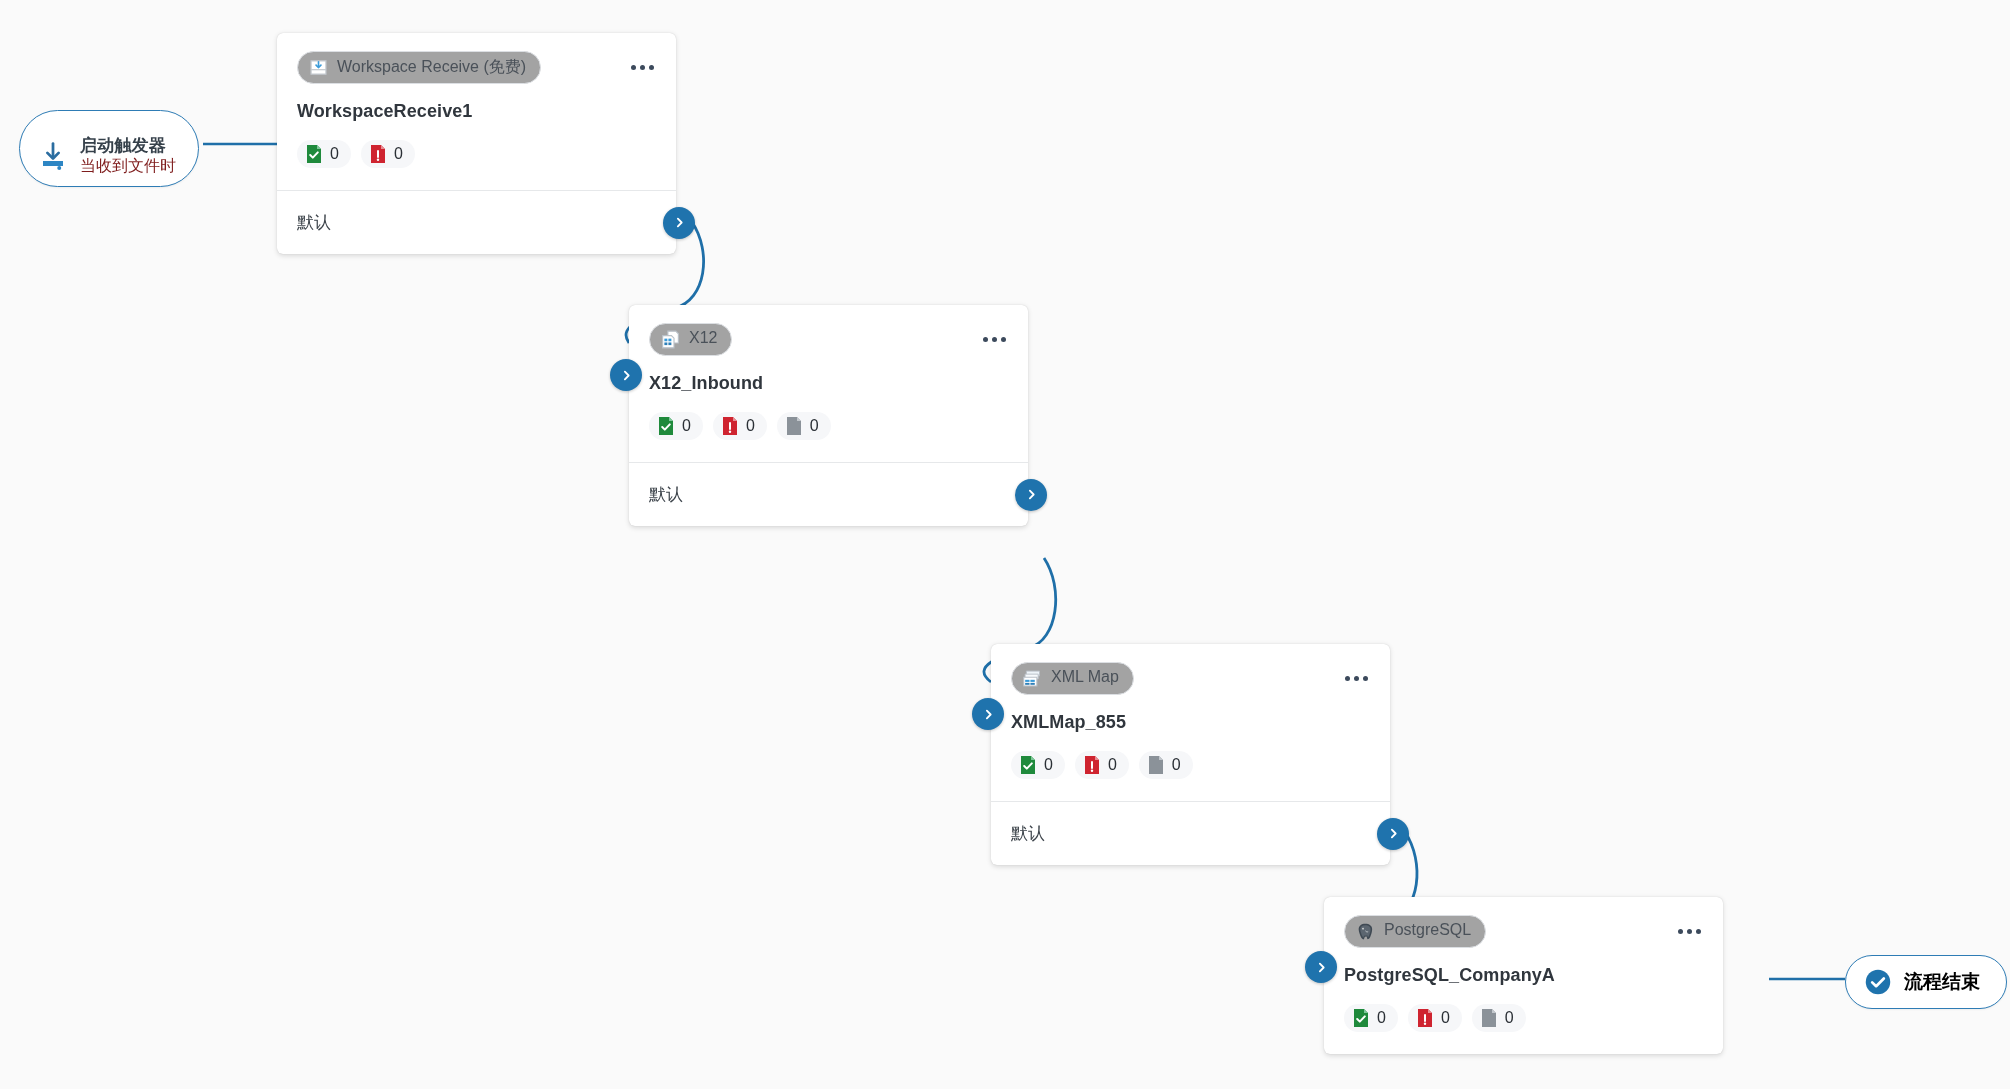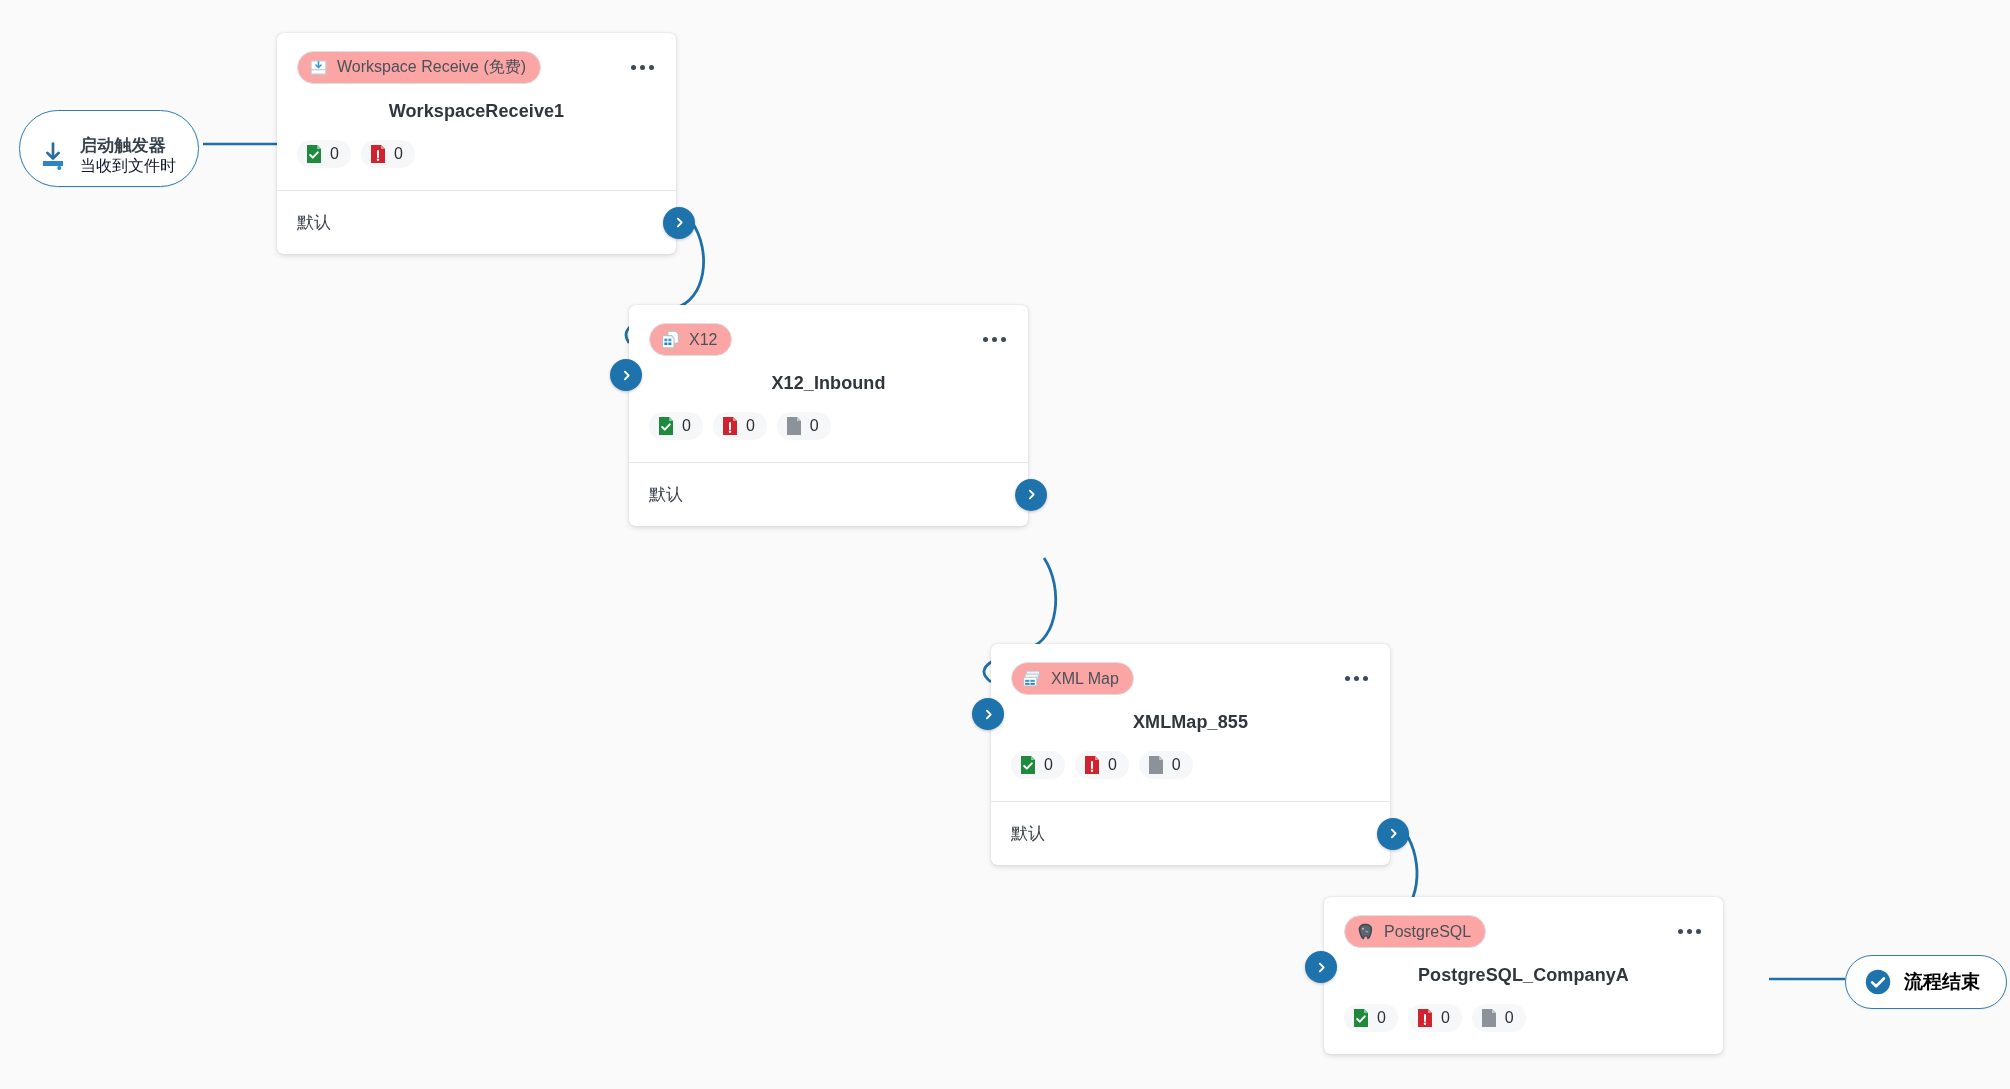--- a/index.html
+++ b/index.html
@@ -43,21 +43,21 @@
   }
   .pill-texts { display: flex; flex-direction: column; line-height: 1.25; }
   .pill-title {
     font-size: 17px;
     font-weight: 700;
     color: #35404a;
     letter-spacing: .2px;
   }
   .pill-sub {
     font-size: 16px;
-    color: #0f172a;
+    color: #7f1d1d;
   }
   .pill-single {
     font-size: 19px;
     font-weight: 600;
     color: #000000;
   }
 
   #trigger-pill { left: 19px; top: 110px; }
   #end-pill     { left: 1845px; top: 955px; padding: 12px 26px 12px 18px; }
 
@@ -79,26 +79,25 @@
   }
 
   .badge-row {
     display: flex;
     align-items: center;
     justify-content: space-between;
   }
 
   .type-badge {
     display: inline-flex;
-    align-items: center;
     gap: 8px;
     border: 1px solid #dcdfe3;
     border-radius: 999px;
     padding: 5px 14px 5px 10px;
-    background: #fca5a5;
+    background: #a3a3a3;
   }
   .type-badge-label {
     font-size: 16px;
     color: #4a5159;
     white-space: nowrap;
   }
   .badge-icon { width: 21px; height: 21px; flex: 0 0 21px; display:block; }
 
   .kebab {
     display: flex;
@@ -113,21 +112,20 @@
     background: #3c4a5c;
     display: block;
   }
 
   .node-title {
     margin-top: 17px;
     font-size: 18px;
     font-weight: 700;
     color: #30363d;
     letter-spacing: .1px;
-    text-align: center;
   }
 
   .stat-row {
     display: flex;
     gap: 10px;
     margin-top: 18px;
     padding-bottom: 22px;
   }
   .stat {
     display: inline-flex;

